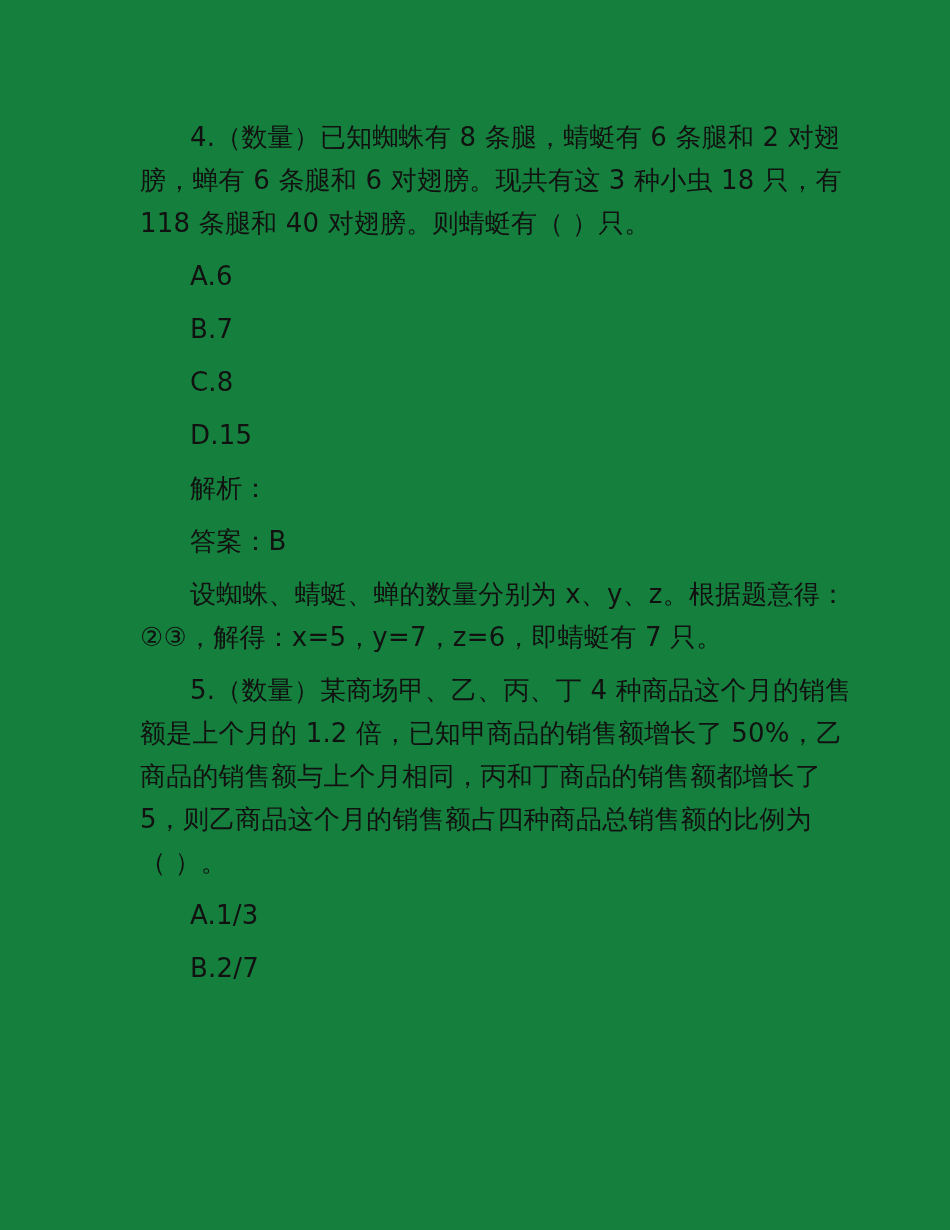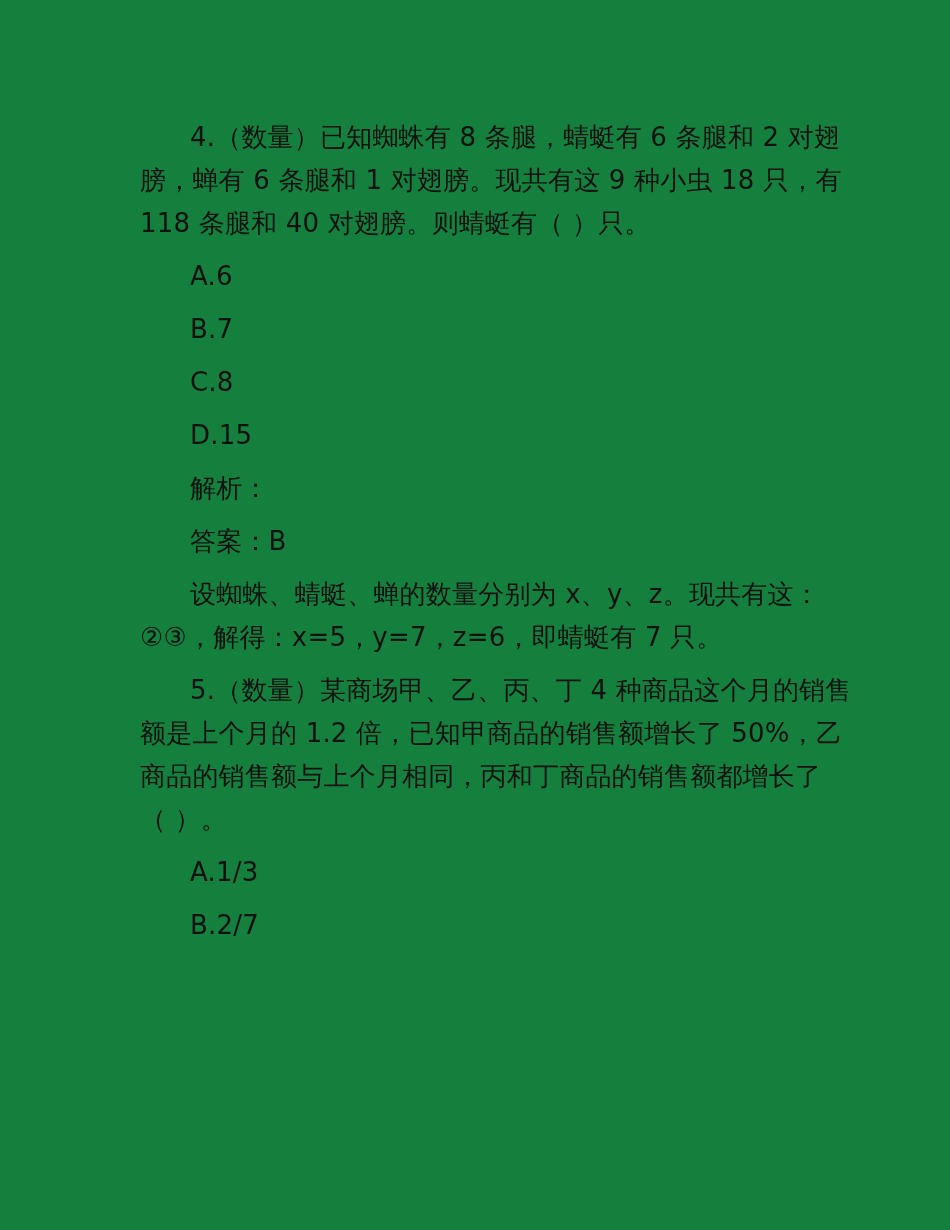--- a/index.html
+++ b/index.html
@@ -31,21 +31,21 @@
     padding-left: 50px;
   }
 </style>
 </head>
 <body>
 
 <div class="page">
 
   <div class="para">
     <div class="line first">4.（数量）已知蜘蛛有 8 条腿，蜻蜓有 6 条腿和 2 对翅</div>
-    <div class="line">膀，蝉有 6 条腿和 1 对翅膀。现共有这 9 种小虫 18 只，有</div>
+    <div class="line">膀，蝉有 6 条腿和 6 对翅膀。现共有这 3 种小虫 18 只，有</div>
     <div class="line">118 条腿和 40 对翅膀。则蜻蜓有（ ）只。</div>
   </div>
 
   <div class="para">
     <div class="line first">A.6</div>
   </div>
 
   <div class="para">
     <div class="line first">B.7</div>
   </div>
@@ -60,28 +60,29 @@
 
   <div class="para">
     <div class="line first">解析：</div>
   </div>
 
   <div class="para">
     <div class="line first">答案：B</div>
   </div>
 
   <div class="para">
-    <div class="line first">设蜘蛛、蜻蜓、蝉的数量分别为 x、y、z。现共有这：</div>
+    <div class="line first">设蜘蛛、蜻蜓、蝉的数量分别为 x、y、z。根据题意得：</div>
     <div class="line">②③，解得：x=5，y=7，z=6，即蜻蜓有 7 只。</div>
   </div>
 
   <div class="para">
     <div class="line first">5.（数量）某商场甲、乙、丙、丁 4 种商品这个月的销售</div>
     <div class="line">额是上个月的 1.2 倍，已知甲商品的销售额增长了 50%，乙</div>
     <div class="line">商品的销售额与上个月相同，丙和丁商品的销售额都增长了</div>
+    <div class="line">5，则乙商品这个月的销售额占四种商品总销售额的比例为</div>
     <div class="line">（ ）。</div>
   </div>
 
   <div class="para">
     <div class="line first">A.1/3</div>
   </div>
 
   <div class="para">
     <div class="line first">B.2/7</div>
   </div>

